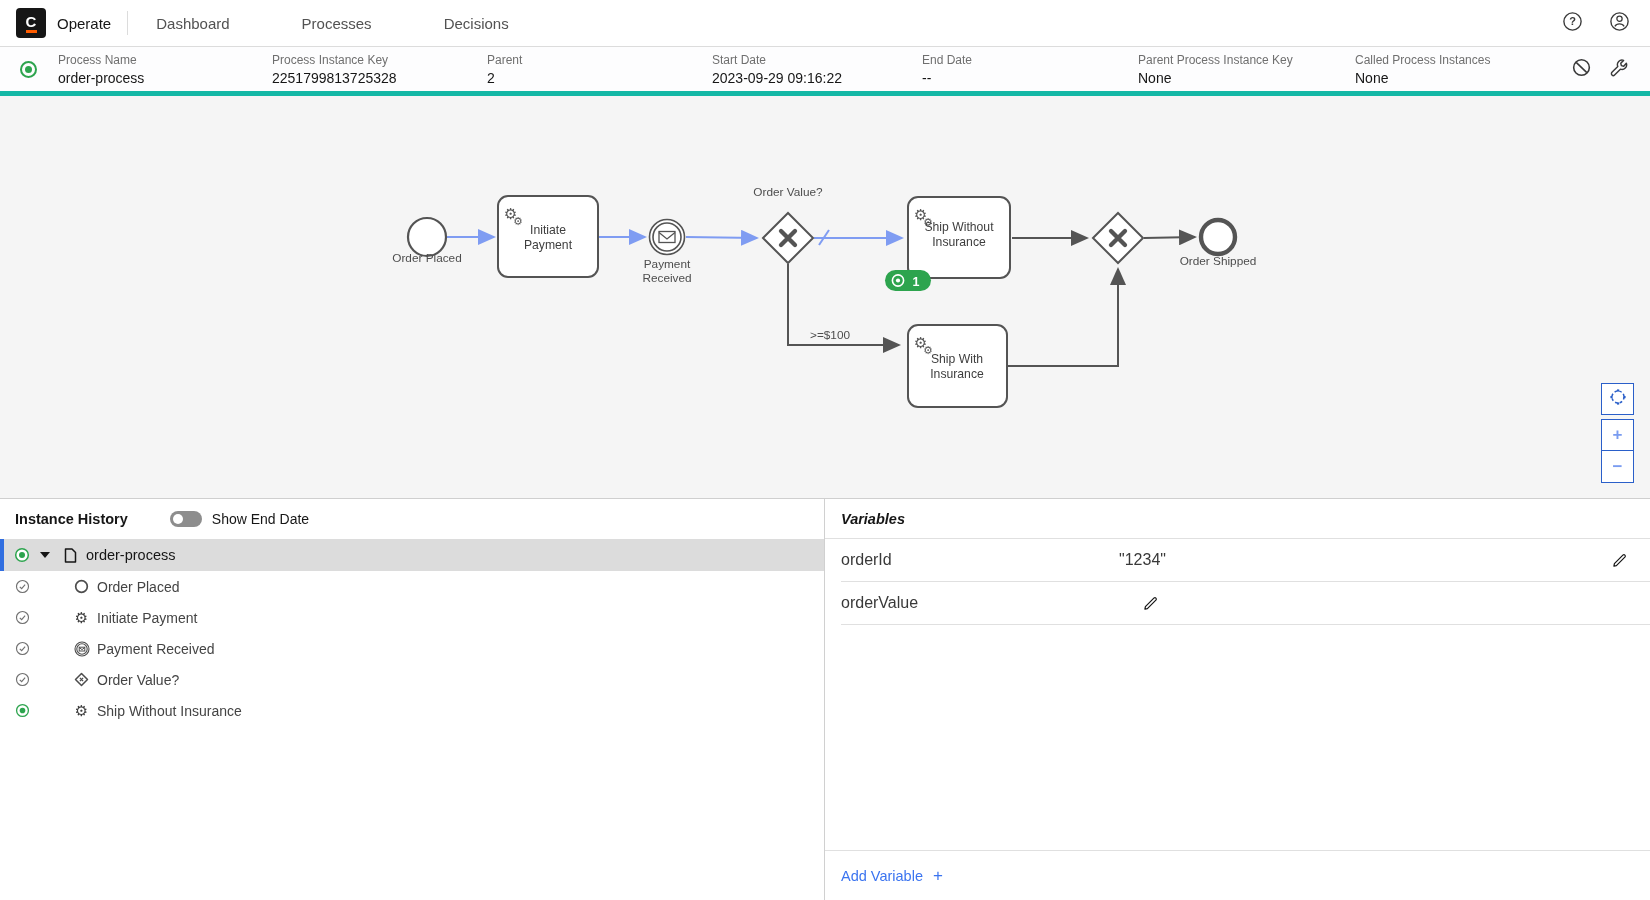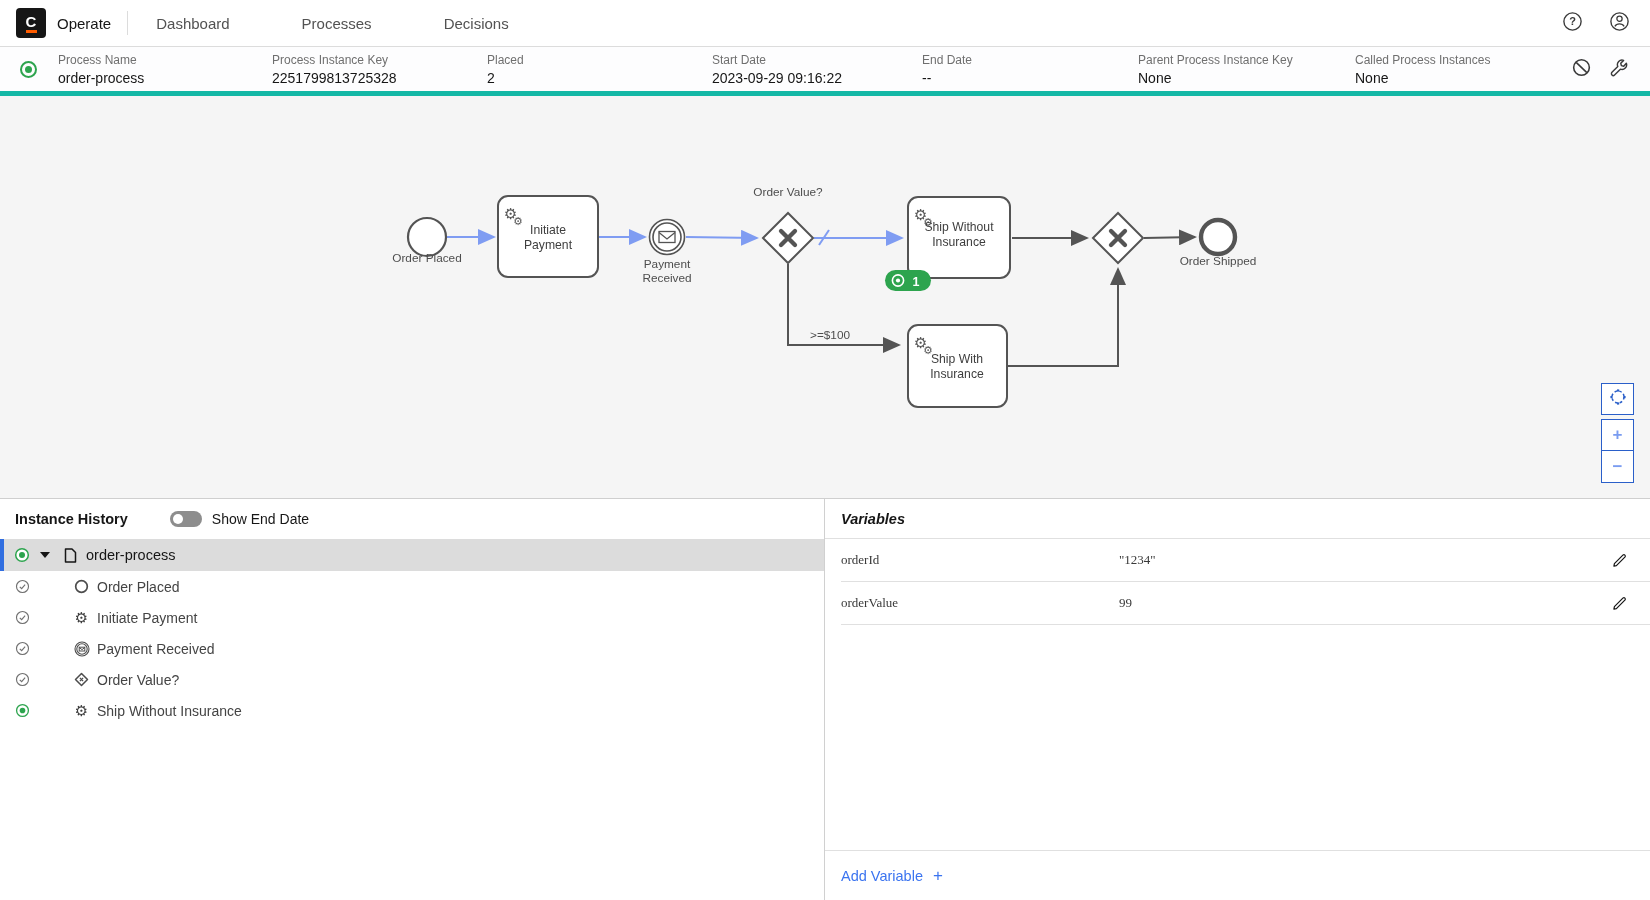--- a/index.html
+++ b/index.html
@@ -73,21 +73,21 @@
   .vars-head { height:40px; display:flex; align-items:center; padding-left:16px;
     border-bottom:1px solid #e0e0e0; font-weight:bold; font-size:14.5px;font-style:italic; }
   .vars-body { flex:1; overflow:hidden; padding:0 0 0 16px; }
   .vrow { display:flex; align-items:center; border-bottom:1px solid #e0e0e0; }
   .vrow.vhead { height:53px; border-bottom:1px solid #dfdfdf; }
   .vrow.vdata { height:43px; }
   .vc-name { width:278px; flex:none; }
   .vc-value { flex:1; }
   .vc-act { width:62px; flex:none; display:flex; justify-content:center; }
   .vhead .vc-name, .vhead .vc-value { font-size:13.5px; color:#525252; }
-  .vdata .vc-name, .vdata .vc-value { font-family:Liberation Serif, serif; font-size:13px; color:#393939; }
+  .vdata .vc-name, .vdata .vc-value { font-family:Liberation Sans, sans-serif; font-size:16px; color:#393939; }
   .vars-foot { height:50px; border-top:1px solid #e0e0e0; display:flex; align-items:center; padding-left:16px; }
   .add-var { display:flex; align-items:center; gap:10px; color:#3b74f0; font-size:14.5px;
     background:none; border:none; cursor:pointer; }
   .add-var .plus { font-size:17px; line-height:14px; }
 </style>
 </head>
 <body>
 
 <header class="topnav">
   <div class="logo">
@@ -126,21 +126,21 @@
   <span class="state-dot"></span>
   <div class="field f1">
     <span class="lbl">Process Name</span>
     <span class="val">order-process</span>
   </div>
   <div class="field f2">
     <span class="lbl">Process Instance Key</span>
     <span class="val">2251799813725328</span>
   </div>
   <div class="field f3">
-    <span class="lbl">Placed</span>
+    <span class="lbl">Parent</span>
     <a class="val val-link">2</a>
   </div>
   <div class="field f4">
     <span class="lbl">Start Date</span>
     <span class="val">2023-09-29 09:16:22</span>
   </div>
   <div class="field f5">
     <span class="lbl">End Date</span>
     <span class="val">--</span>
   </div>
@@ -390,21 +390,20 @@
             <span>
               <svg width="16" height="16" viewBox="0 0 16 16">
                   <path d="M3.4 12.6 L2.9 15.1 L5.4 14.6 L14.1 5.9 A1.45 1.45 0 0 0 12.1 3.9 Z" fill="none" stroke="#161616" stroke-width="1.2" stroke-linejoin="round"></path>
                 </svg>
             </span>
           </button>
         </span>
       </div>
       <div class="vrow vdata">
         <span class="vc-name">orderValue</span>
-        <span class="vc-value">99</span>
         <span class="vc-act">
           <button class="icon-btn">
             <span>
               <svg width="16" height="16" viewBox="0 0 16 16">
                   <path d="M3.4 12.6 L2.9 15.1 L5.4 14.6 L14.1 5.9 A1.45 1.45 0 0 0 12.1 3.9 Z" fill="none" stroke="#161616" stroke-width="1.2" stroke-linejoin="round"></path>
                 </svg>
             </span>
           </button>
         </span>
       </div>

